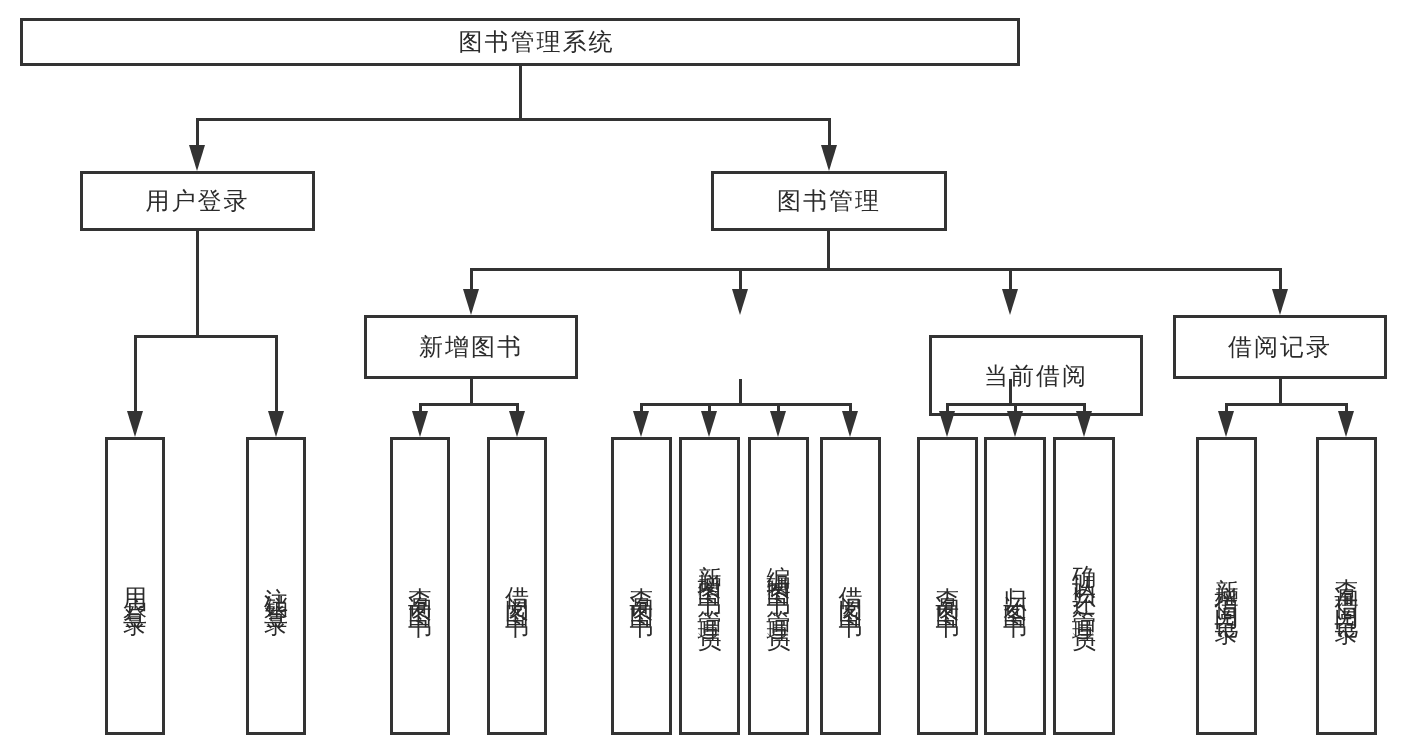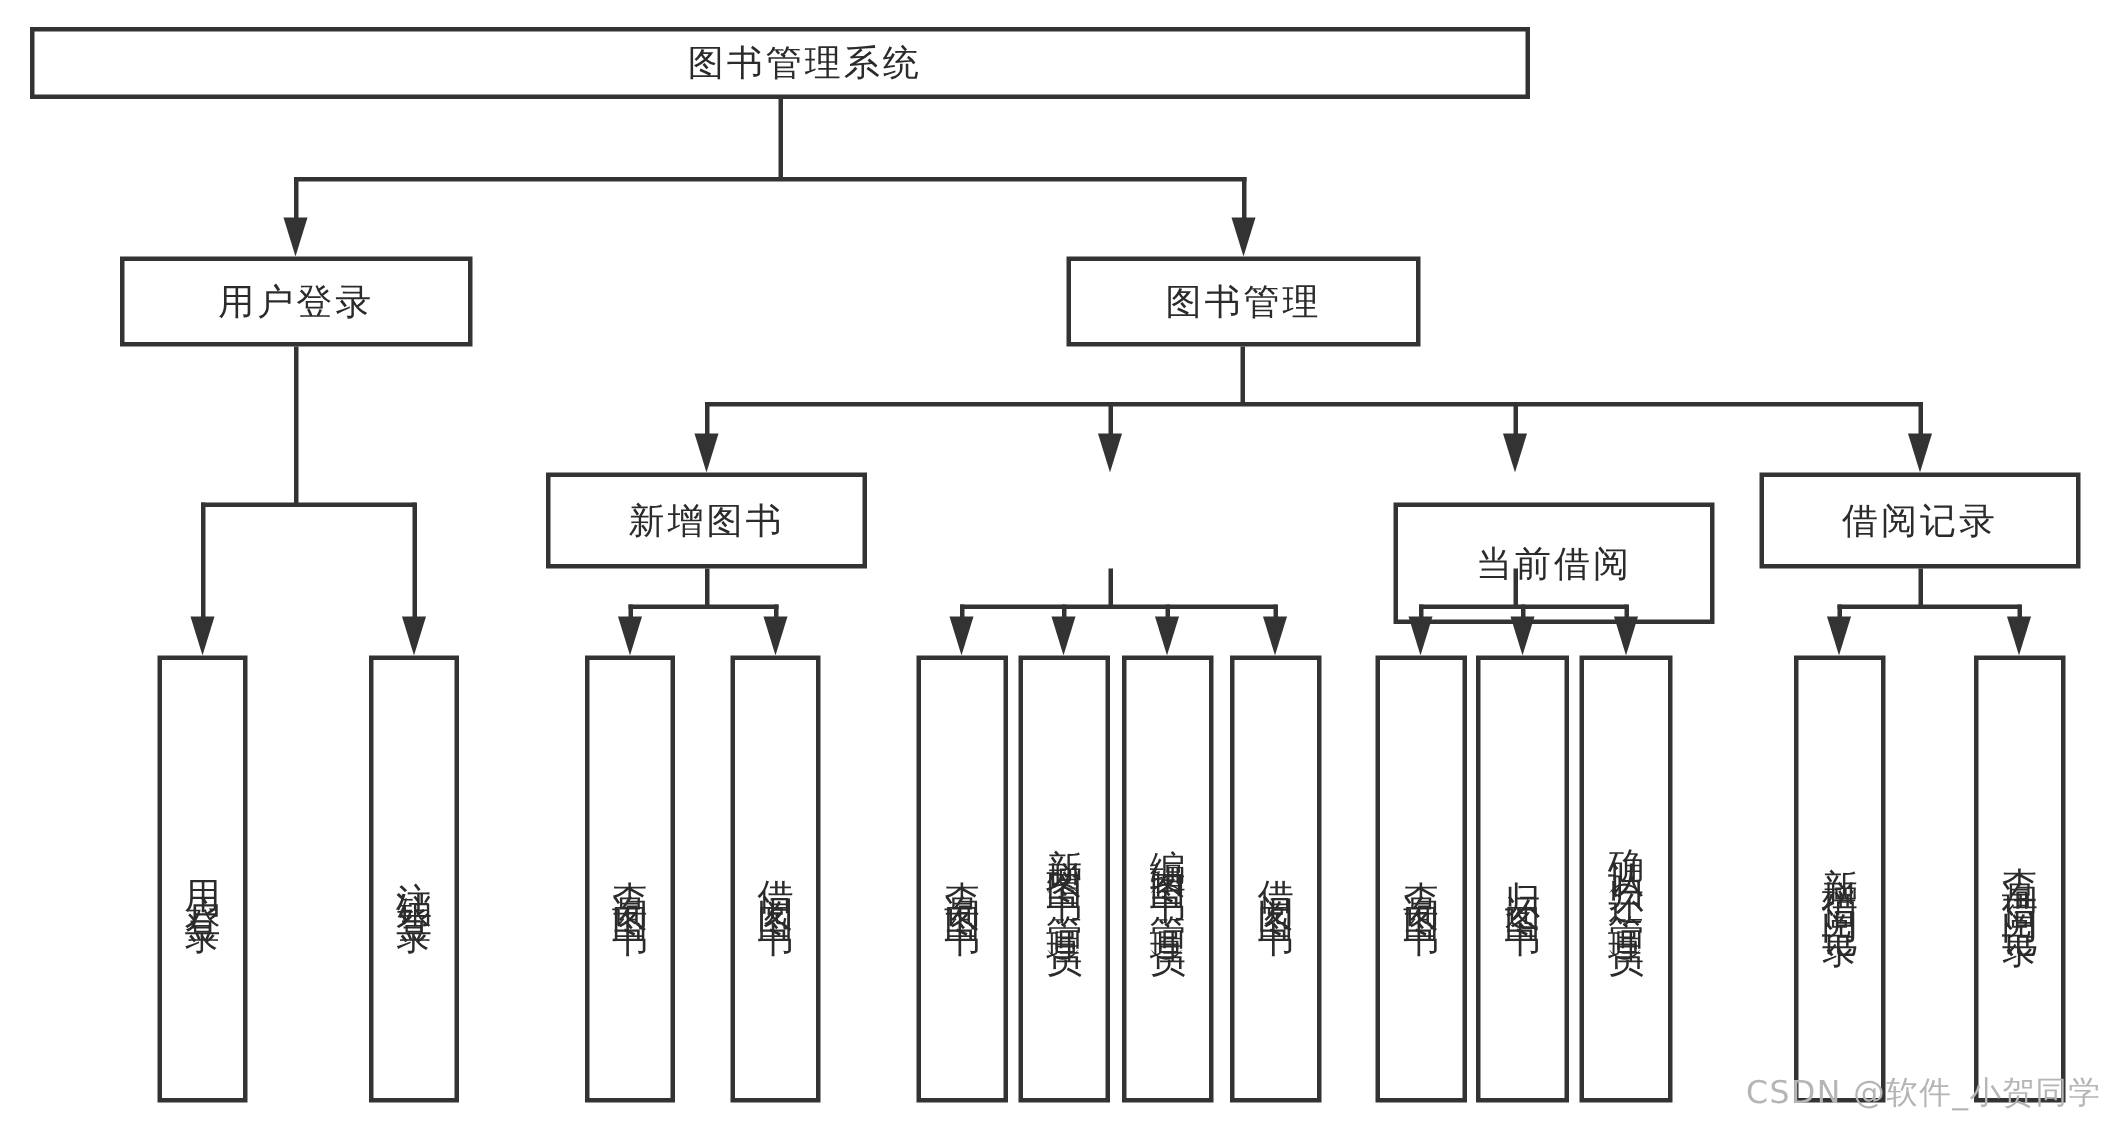--- a/index.html
+++ b/index.html
@@ -192,15 +192,14 @@
     <span>确认归还（管理员）</span>
   </div>
 
   <div class="vbox" style="left:1196px;top:437px;width:61px;height:298px;">
     <span>新增借阅记录</span>
   </div>
   <div class="vbox" style="left:1316px;top:437px;width:61px;height:298px;">
     <span>查询借阅记录</span>
   </div>
 
-  <div class="watermark">CSDN @软件_小贺同学</div>
 
 </div>
 
 </body></html>

